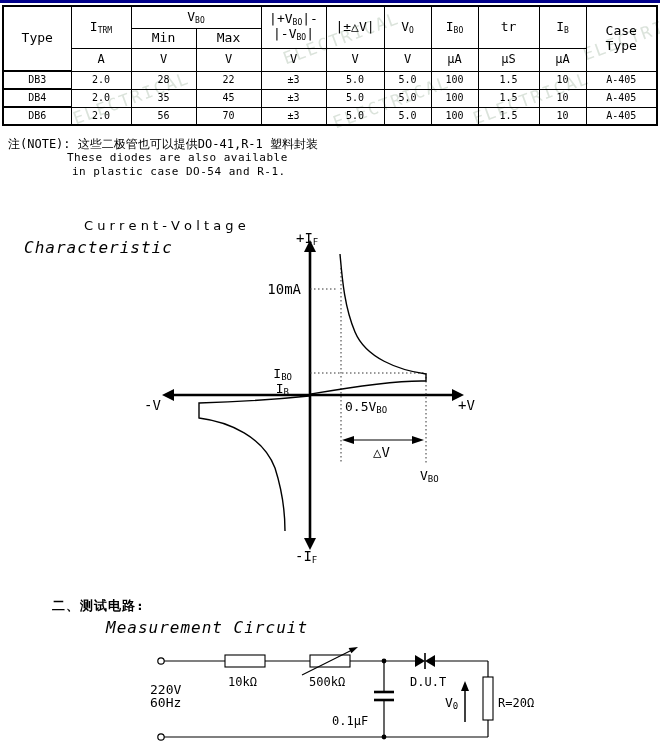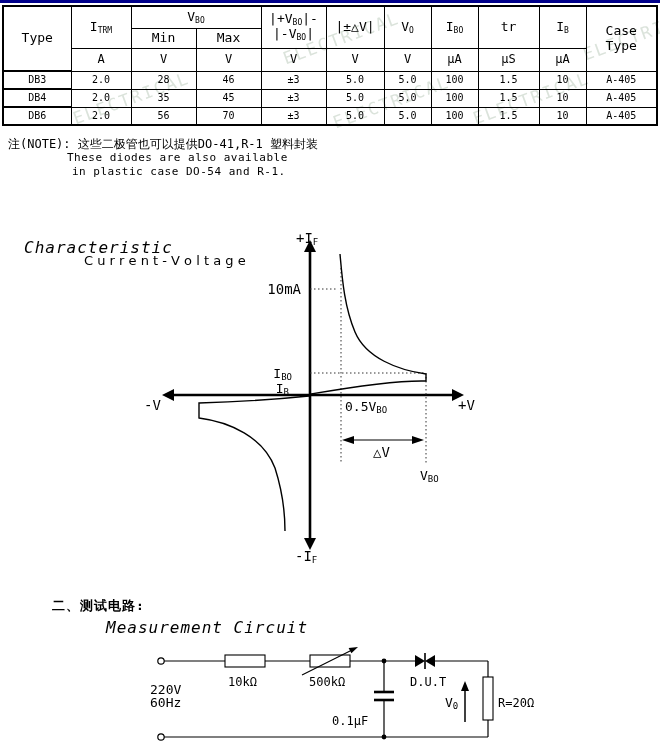--- a/index.html
+++ b/index.html
@@ -22,21 +22,21 @@
   table.spec tr.units{height:23px;}
   table.spec tr.drow{height:18px;}
   table.spec tr.drow td{font-size:10px;}
   table.spec tr.drow td:first-child{border-top:2px solid #000;}
   table.spec sub{font-size:8px;vertical-align:-2px;}
   .twoline{font-size:12px;line-height:1.1;}
 
   .note-cn{font-size:12px;text-align:center;}
   .note-en{font-size:11px;letter-spacing:0.5px;}
   .sec-cn{font-size:13px;letter-spacing:1px;}
-  .sec-en1{font-family:"DejaVu Sans",sans-serif;font-size:13px;margin-top:35px;}
+  .sec-en1{font-family:"DejaVu Sans",sans-serif;font-size:13px;}
   .sec-en2{font-size:16px;letter-spacing:1px;font-style:italic;}
 
   svg text{font-family:"DejaVu Sans Mono","DejaVu Sans",monospace;fill:#000;}
 </style>
 </head>
 <body>
 
 <div class="page">
 
   <div class="topbar" style="background:#00008B;"></div>
@@ -89,21 +89,21 @@
       <td style="font-size:12px">V</td>
       <td style="font-size:12px">V</td>
       <td style="font-size:12px">μA</td>
       <td style="font-size:12px">μS</td>
       <td style="font-size:12px">μA</td>
     </tr>
     <tr class="drow">
       <td>DB3</td>
       <td>2.0</td>
       <td>28</td>
-      <td>46</td>
+      <td>22</td>
       <td>±3</td>
       <td>5.0</td>
       <td>5.0</td>
       <td>100</td>
       <td>1.5</td>
       <td>10</td>
       <td>A-405</td>
     </tr>
     <tr class="drow">
       <td>DB4</td>

